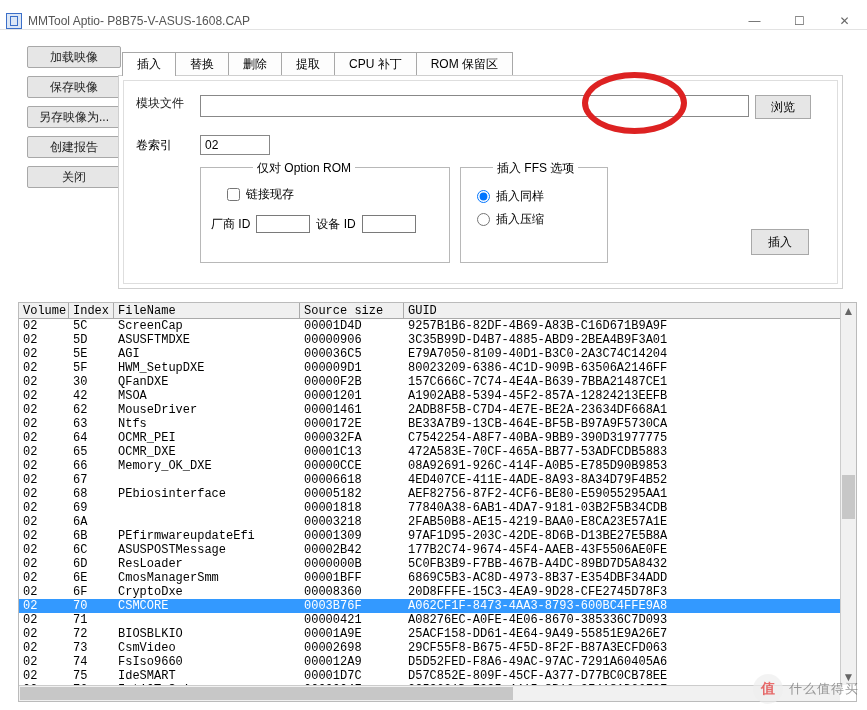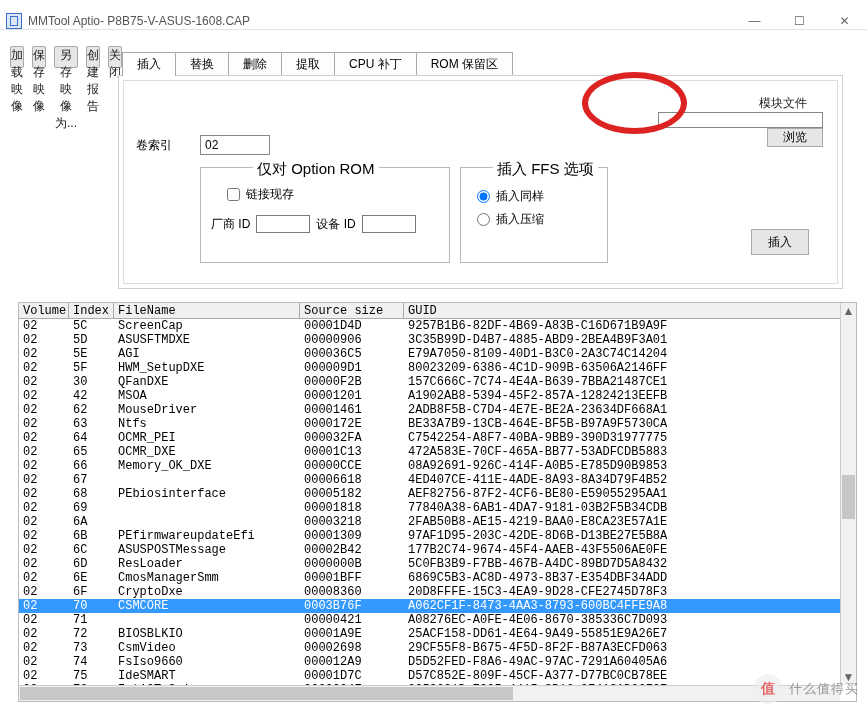--- a/index.html
+++ b/index.html
@@ -5,41 +5,41 @@
 * { box-sizing: border-box; margin: 0; padding: 0; font-family: "Microsoft YaHei", "SimSun", Tahoma, sans-serif; font-size: 12px; }
 body { background: #fff; width: 867px; height: 710px; overflow: hidden; position: relative; }
 
 .titlebar { height: 30px; background: #fff; border-bottom: 1px solid #e3e3e3; display: flex; align-items: center; padding: 12px 0 0 6px; }
 .titlebar .app-icon { width: 16px; height: 16px; border: 1px solid #3b6fc9; background: #dce7f6; margin-right: 6px; position: relative; }
 .titlebar .app-icon::before { content: ""; position: absolute; inset: 2px 3px 2px 3px; border: 1px solid #3b6fc9; }
 .titlebar .title-text { color: #555; font-size: 12px; }
 .titlebar .win-controls { margin-left: auto; display: flex; }
 .titlebar .win-btn { width: 45px; height: 30px; display: flex; align-items: center; justify-content: center; color: #666; }
 
-.left-col { position: absolute; left: 10px; top: 46px; width: 94px; display: flex; flex-direction: row; gap: 8px; }
+.left-col { position: absolute; left: 27px; top: 46px; width: 94px; display: flex; flex-direction: column; gap: 8px; }
 .left-col button { height: 22px; border: 1px solid #a8a8a8; background: #e6e6e6; font-size: 12px; color: #222; cursor: pointer; border-radius: 2px; }
 
 .tabs { position: absolute; left: 122px; top: 52px; display: flex; height: 24px; }
 .tab { padding: 3px 14px 0 14px; border: 1px solid #a8a8a8; border-bottom: none; background: #fdfdfd; margin-right: -1px; cursor: pointer; }
 .tab.active { background: #fff; position: relative; z-index: 2; }
 
 .form-panel { position: absolute; left: 118px; top: 75px; right: 24px; height: 214px; border: 1px solid #cfcfcf; background: #fff; }
 .form-panel-inner { position: absolute; inset: 4px 4px 4px 4px; border: 1px solid #dedede; background: #fff; }
 
-.row-module { position: absolute; left: 12px; top: 14px; right: 14px; height: 28px; display: flex; align-items: flex-end; flex-direction: column; }
+.row-module { position: absolute; left: 12px; top: 14px; right: 26px; height: 28px; display: flex; align-items: flex-start; }
 .row-module .lbl { width: 64px; color: #222; }
 .row-module input[type=text] { flex: 1; height: 22px; border: 1px solid #888; background: #fff; padding: 0 4px; }
 .row-module .browse-btn { width: 56px; height: 24px; margin-left: 6px; border: 1px solid #a8a8a8; background: #e6e6e6; cursor: pointer; }
 
 .row-vol { position: absolute; left: 12px; top: 54px; display: flex; align-items: center; }
 .row-vol .lbl { width: 64px; }
 .row-vol input { width: 70px; height: 20px; border: 1px solid #888; padding: 0 4px; }
 
 .group { position: absolute; border: 1px solid #b8b8b8; padding: 14px 10px 10px 10px; height: 96px; }
-.group .legend { position: absolute; top: -8px; left: 52px; background: #fff; padding: 0 4px; font-size: 15px; }
+.group .legend { position: absolute; top: -8px; left: 52px; background: #fff; padding: 0 4px; font-size: 12px; }
 .grp-oprom { left: 76px; top: 86px; width: 250px; }
 .grp-ffs   { left: 336px; top: 86px; width: 148px; }
 .grp-ffs .legend { left: 32px; }
 
 .chk-row { display: flex; align-items: center; gap: 6px; margin: 4px 0 12px 16px; }
 .chk-row input[type=checkbox] { width: 13px; height: 13px; }
 
 .id-row { display: flex; align-items: center; gap: 6px; }
 .id-row span { font-size: 12px; }
 .id-row input { width: 54px; height: 18px; border: 1px solid #7a7a7a; background: #fff; }

